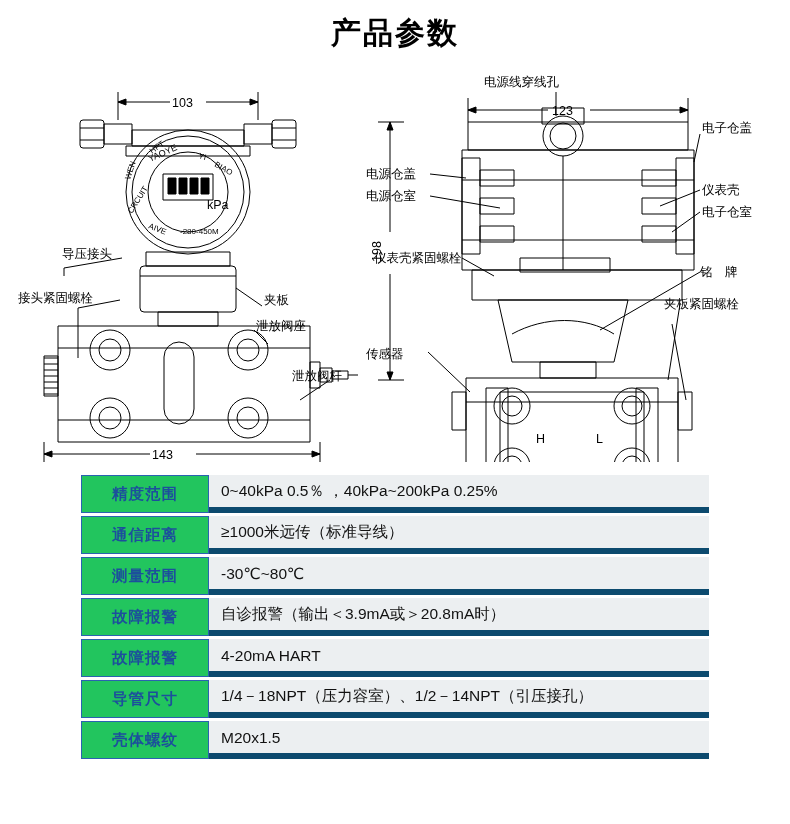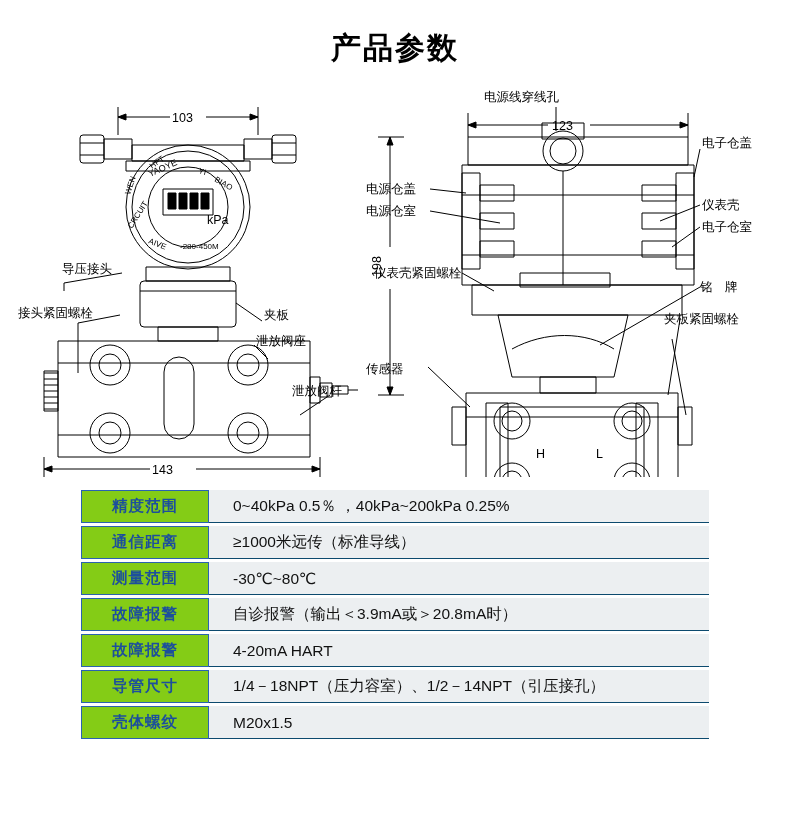--- a/index.html
+++ b/index.html
@@ -13,21 +13,21 @@
     font-family: "Liberation Sans", "DejaVu Sans", sans-serif;
     color: #1a1a1a;
     position: relative;
     overflow: hidden;
   }
   .page-title {
     text-align: center;
     font-size: 30px;
     font-weight: bold;
     letter-spacing: 2px;
-    padding-top: 28px;
+    padding-top: 13px;
     color: #000;
   }
   .diagram-area {
     position: relative;
     width: 790px;
     height: 400px;
     margin-top: 8px;
   }
   .diagram-area svg {
     position: absolute;
@@ -40,34 +40,34 @@
     border-collapse: separate;
     border-spacing: 0 3px;
   }
   .spec-table td {
     font-size: 15.5px;
     vertical-align: middle;
     height: 29px;
   }
   .spec-label {
     width: 124px;
-    background: #84cc16;
+    background: #22c55e;
     color: #1c4f9c;
     font-weight: bold;
     text-align: center;
     letter-spacing: 1px;
     border: 1px solid #2a62b0;
     font-size: 16px;
   }
   .spec-value {
     background: #eceff1;
-    padding-left: 24px;
+    padding-left: 12px;
     color: #111;
     border-top: 1px solid #eceff1;
-    border-bottom: 1px solid #0c4a6e;
+    border-bottom: 6px solid #0c4a6e;
   }
   .lbl {
     font-size: 12.5px;
     fill: #000;
     font-family: "Liberation Sans", "DejaVu Sans", sans-serif;
   }
   .dimtxt {
     font-size: 12.5px;
     fill: #000;
     font-family: "Liberation Sans", "DejaVu Sans", sans-serif;

